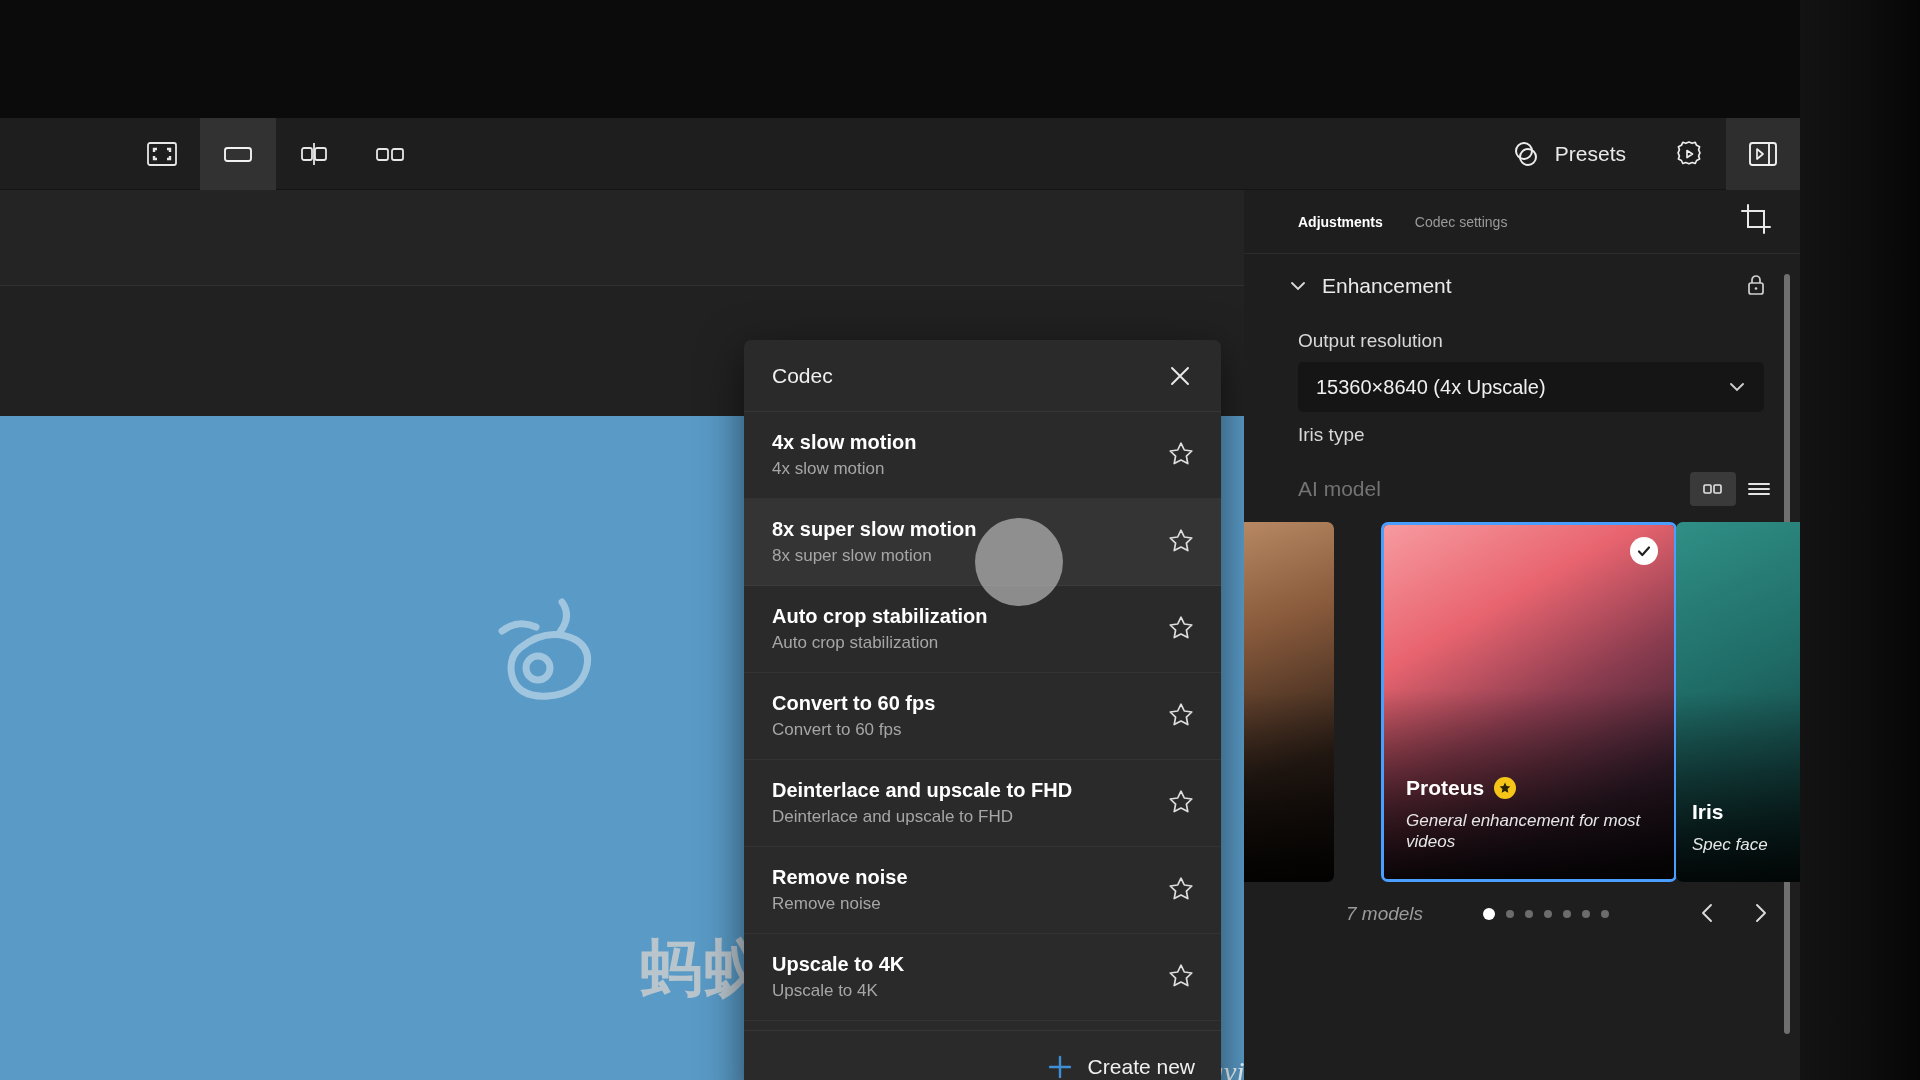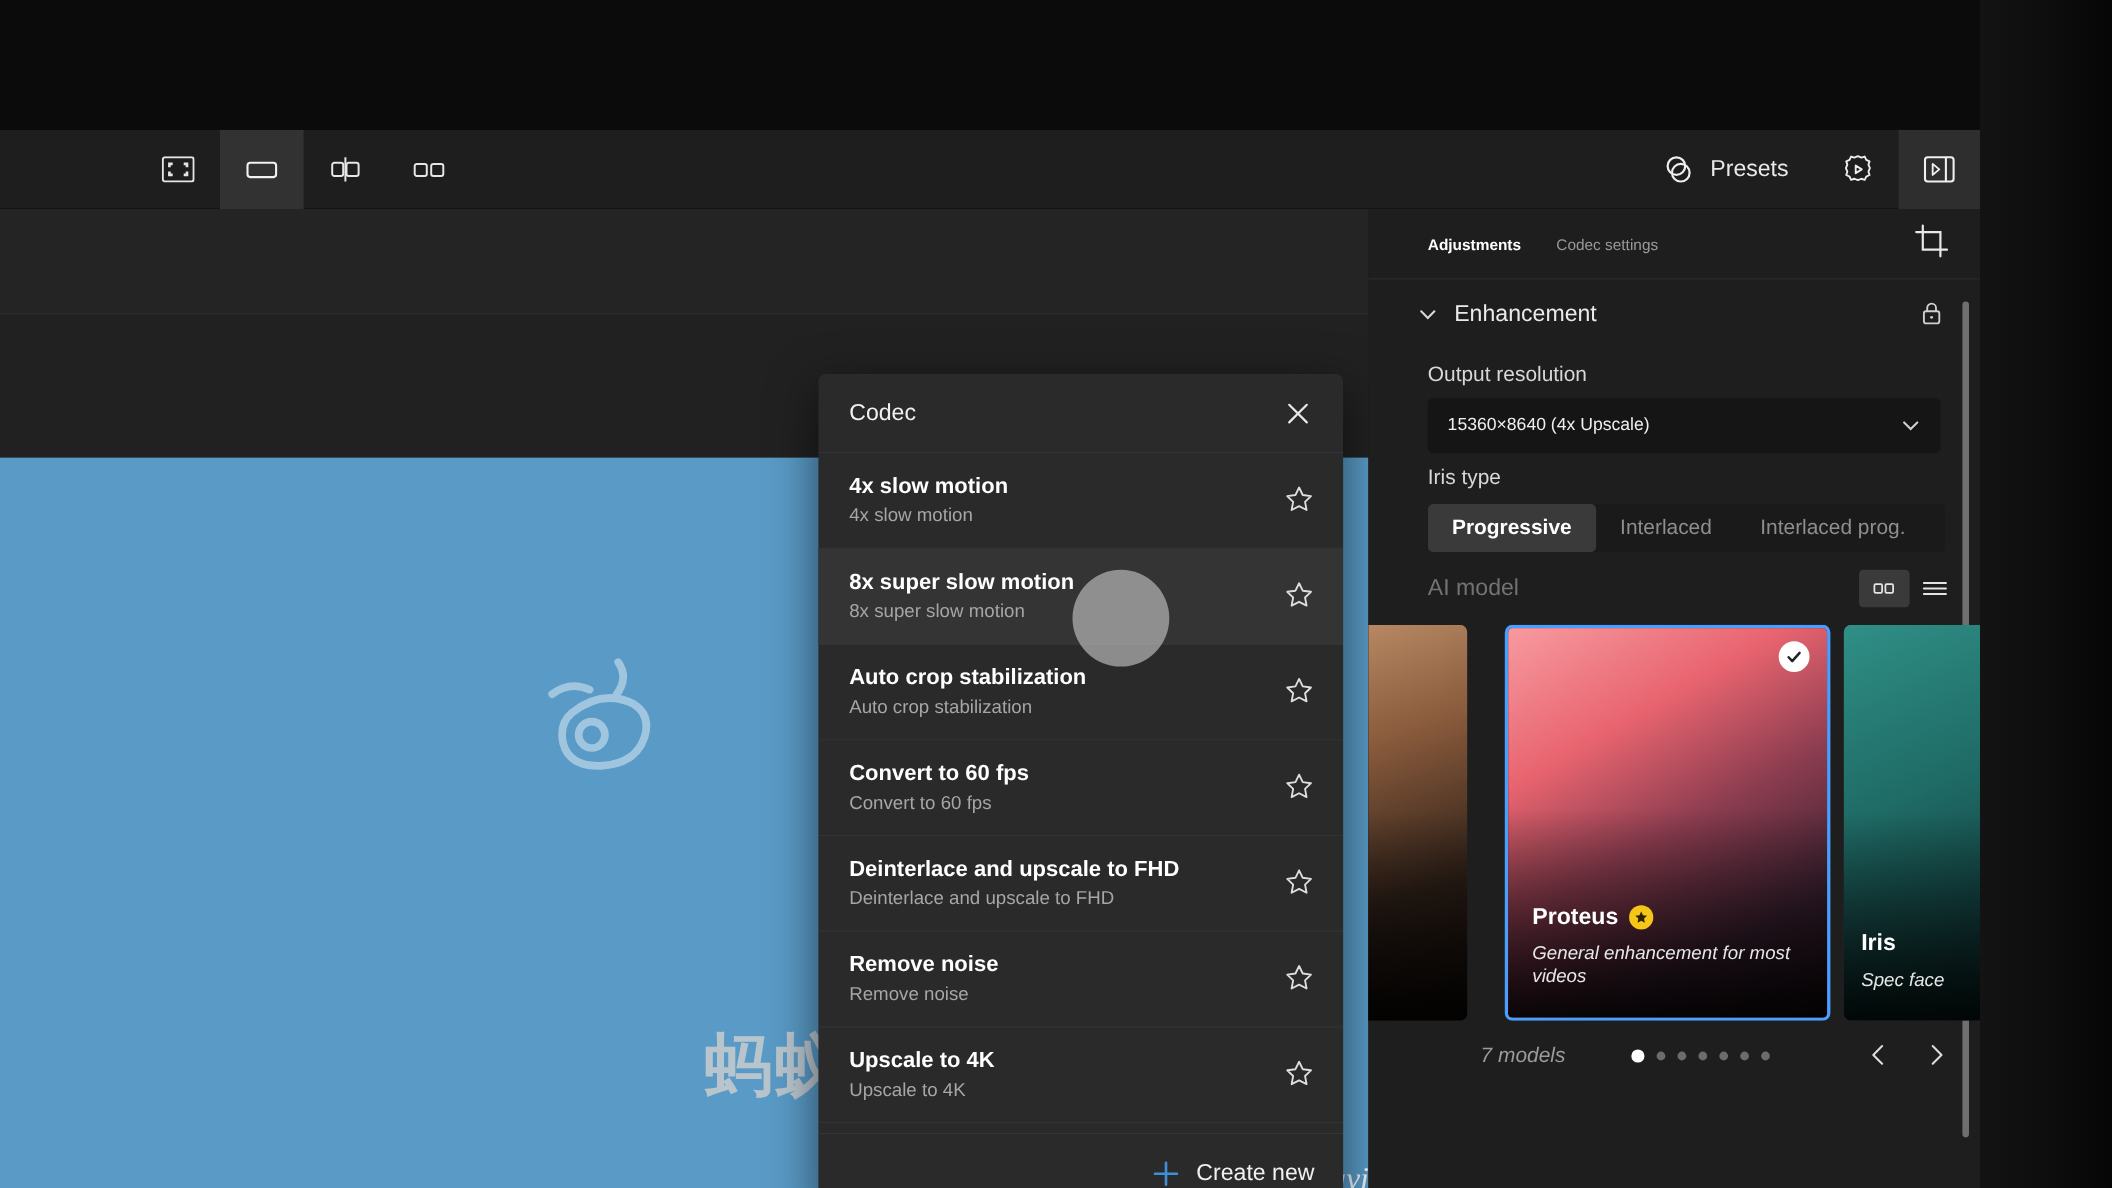--- a/index.html
+++ b/index.html
@@ -124,21 +124,21 @@
       background:#6f6f70; border-radius:3px; cursor:pointer; }
 
   .sect-head { display:flex; align-items:center; height:64px; padding:0 30px 0 44px; }
   .sect-title { font-size:21px; color:#eaeaea; margin-left:14px; }
   .sect-lock { margin-left:auto; width:26px; height:26px; }
 
   .field-label { font-size:19px; color:#d8d8d8; padding:12px 0 10px 54px; }
   .select {
     margin:0 36px 0 54px; height:50px; background:#151516; border-radius:5px;
     display:flex; align-items:center; padding:0 16px 0 18px; color:#efefef;
-    font-size:16px; cursor:pointer;
+    font-size:20px; cursor:pointer;
   }
   .select .chev { margin-left:auto; }
 
   .seg {
     margin:2px 0 0 54px; width:470px; height:44px; background:#1a1a1b; border-radius:5px;
     display:flex; align-items:center; overflow:hidden;
   }
   .seg-item {
     height:44px; display:flex; align-items:center; justify-content:center;
     font-size:19px; color:#8e8e8e; padding:0 22px; cursor:pointer; white-space:nowrap;
@@ -150,21 +150,21 @@
   .view-toggle { margin-left:auto; display:flex; align-items:center; gap:0; }
   .vt-btn { width:46px; height:34px; display:flex; align-items:center; justify-content:center;
       cursor:pointer; border-radius:4px; }
   .vt-btn.active { background:#3a3a3b; }
 
   .carousel { position:relative; height:360px; margin-top:6px; overflow:hidden; }
   .card {
     position:absolute; top:0; width:296px; height:360px; border-radius:7px; overflow:hidden;
   }
   .card.prev { left:-120px; width:210px; }
-  .card.sel { left:124px; border:3px solid #4a9eff; }
+  .card.sel { left:137px; border:3px solid #4a9eff; }
   .card.next { left:432px; width:210px; }
   .card-img { position:absolute; inset:0; }
   .img-wave { background:linear-gradient(160deg,#c99a72 0%,#8a5b3c 35%,#2e2018 70%,#140d09 100%); }
   .img-flam { background:linear-gradient(150deg,#f79aa0 0%,#e8646f 28%,#8d3d50 52%,#3a2030 78%,#1a1016 100%); }
   .img-iris { background:linear-gradient(155deg,#2f8f86 0%,#1f6b66 40%,#123f3e 75%,#0a2322 100%); }
   .card-shade { position:absolute; left:0; right:0; bottom:0; height:190px;
       background:linear-gradient(to top, rgba(0,0,0,.88), rgba(0,0,0,0)); }
   .card-check {
     position:absolute; right:16px; top:12px; width:28px; height:28px; border-radius:50%;
     background:#ffffff; display:flex; align-items:center; justify-content:center;
@@ -431,25 +431,20 @@
         <div class="select">
           <span>15360×8640 (4x Upscale)</span>
           <span class="chev">
             <svg width="22" height="22" viewBox="0 0 22 22">
               <path d="M5 8 L11 14 L17 8" fill="none" stroke="#cfcfcf" stroke-width="1.9" stroke-linecap="round"></path>
             </svg>
           </span>
         </div>
 
         <div class="field-label">Iris type</div>
-        <div class="seg">
-          <div class="seg-item active">Progressive</div>
-          <div class="seg-item">Interlaced</div>
-          <div class="seg-item">Interlaced prog.</div>
-        </div>
 
         <div class="aimodel-head">
           <span class="aimodel-title">AI model</span>
           <span class="view-toggle">
             <span class="vt-btn active">
               <span>
                 <svg width="24" height="18" viewBox="0 0 24 18">
                   <rect x="3" y="5" width="7" height="8" rx="1.2" fill="none" stroke="#e4e4e4" stroke-width="1.6"></rect>
                   <rect x="13" y="5" width="7" height="8" rx="1.2" fill="none" stroke="#e4e4e4" stroke-width="1.6"></rect>
                 </svg>

